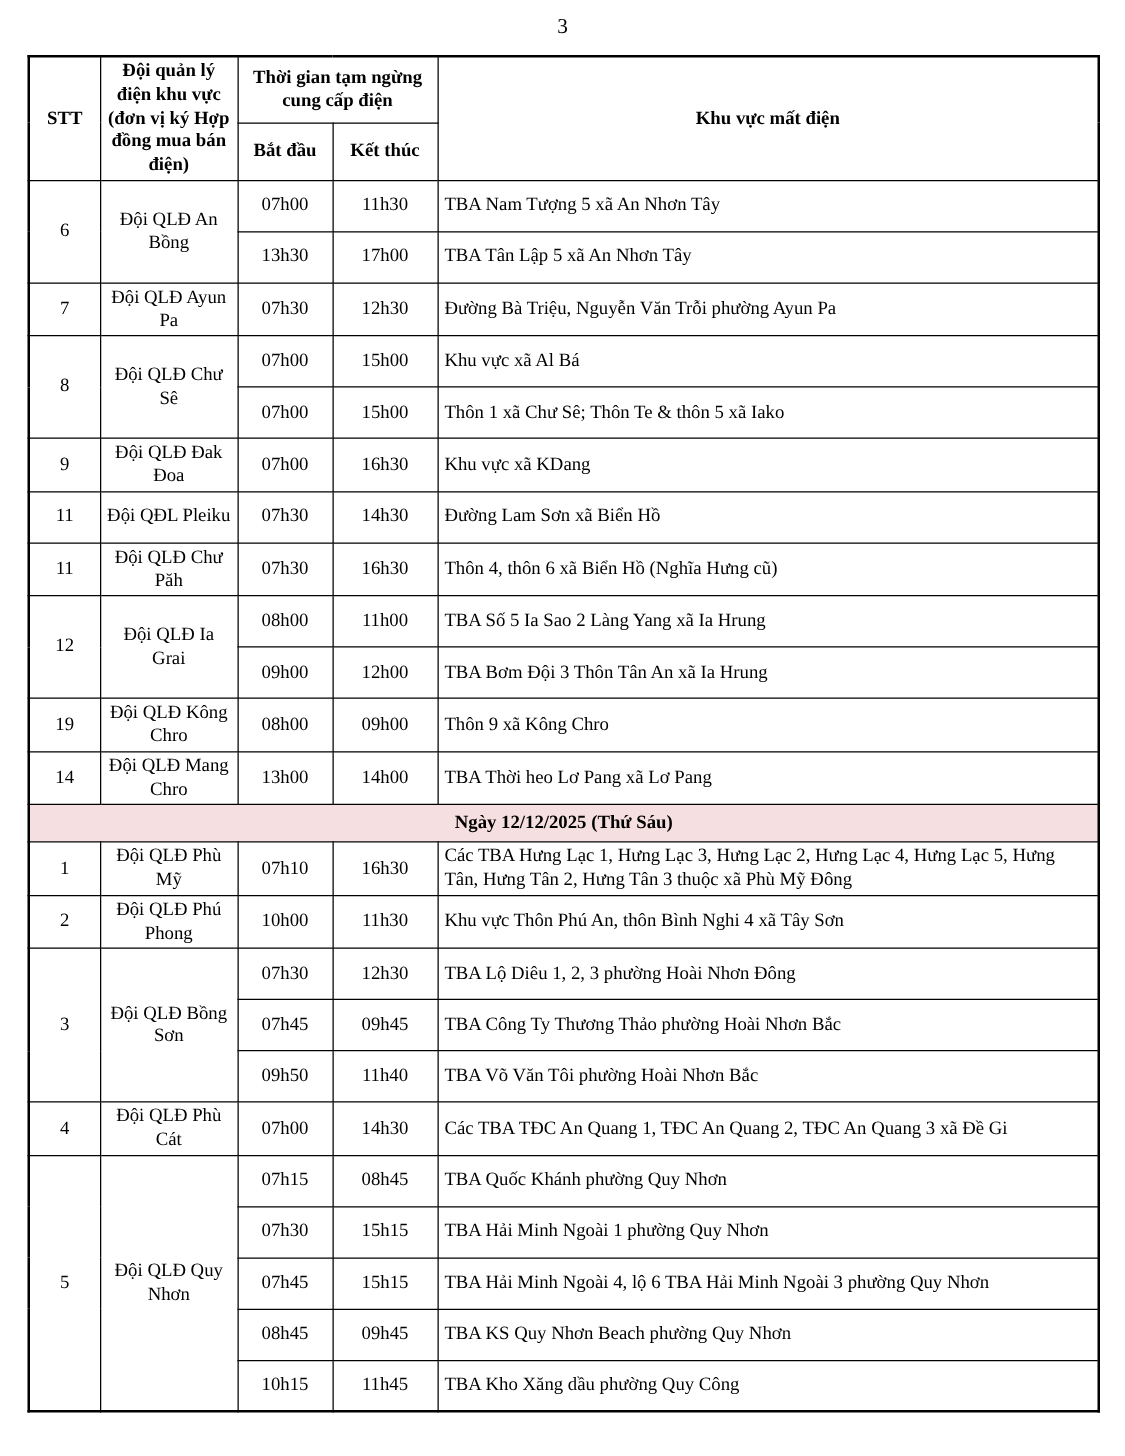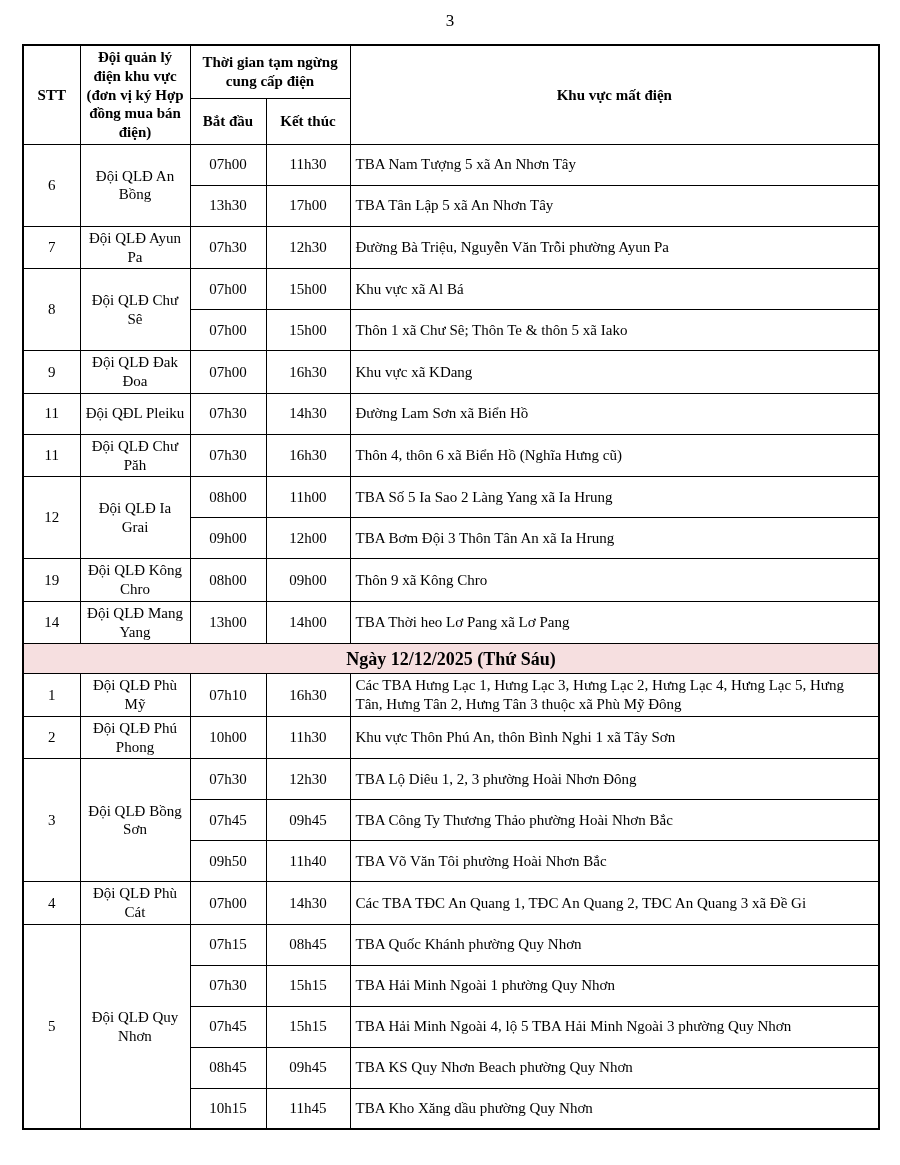--- a/index.html
+++ b/index.html
@@ -54,21 +54,21 @@
   tr.hdr-top { height: 52px; }
   tr.hdr-bot { height: 45px; }
   tbody tr.data-row { height: 41px; }
   td.center { text-align: center; }
   td.area { text-align: left; padding-left: 6px; padding-right: 8px; }
   tr.date-row { height: 30px; }
   tr.date-row td {
     background: var(--section-bg, #F6DFE0);
     font-weight: bold;
     text-align: center;
-    font-size: 18px;
+    font-size: 15px;
   }
 </style>
 </head>
 <body>
 
 <div class="page">
   <div class="page-number">3</div>
 
   <table class="outage">
     <colgroup>
@@ -157,41 +157,41 @@
         </tr>
         <tr class="data-row">
           <td class="center" rowspan="1">19</td>
           <td class="center" rowspan="1">Đội QLĐ Kông Chro</td>
           <td class="center">08h00</td>
           <td class="center">09h00</td>
           <td class="area">Thôn 9 xã Kông Chro</td>
         </tr>
         <tr class="data-row">
           <td class="center" rowspan="1">14</td>
-          <td class="center" rowspan="1">Đội QLĐ Mang Yang</td>
+          <td class="center" rowspan="1">Đội QLĐ Mang Chro</td>
           <td class="center">13h00</td>
           <td class="center">14h00</td>
           <td class="area">TBA Thời heo Lơ Pang xã Lơ Pang</td>
         </tr>
         <tr class="date-row">
           <td colspan="5">Ngày 12/12/2025 (Thứ Sáu)</td>
         </tr>
         <tr class="data-row">
           <td class="center" rowspan="1">1</td>
           <td class="center" rowspan="1">Đội QLĐ Phù Mỹ</td>
           <td class="center">07h10</td>
           <td class="center">16h30</td>
           <td class="area">Các TBA Hưng Lạc 1, Hưng Lạc 3, Hưng Lạc 2, Hưng Lạc 4, Hưng Lạc 5, Hưng Tân, Hưng Tân 2, Hưng Tân 3 thuộc xã Phù Mỹ Đông</td>
         </tr>
         <tr class="data-row">
           <td class="center" rowspan="1">2</td>
           <td class="center" rowspan="1">Đội QLĐ Phú Phong</td>
           <td class="center">10h00</td>
           <td class="center">11h30</td>
-          <td class="area">Khu vực Thôn Phú An, thôn Bình Nghi 1 xã Tây Sơn</td>
+          <td class="area">Khu vực Thôn Phú An, thôn Bình Nghi 4 xã Tây Sơn</td>
         </tr>
         <tr class="data-row">
           <td class="center" rowspan="3">3</td>
           <td class="center" rowspan="3">Đội QLĐ Bồng Sơn</td>
           <td class="center">07h30</td>
           <td class="center">12h30</td>
           <td class="area">TBA Lộ Diêu 1, 2, 3 phường Hoài Nhơn Đông</td>
         </tr>
         <tr class="data-row">
           <td class="center">07h45</td>
@@ -218,27 +218,27 @@
           <td class="area">TBA Quốc Khánh phường Quy Nhơn</td>
         </tr>
         <tr class="data-row">
           <td class="center">07h30</td>
           <td class="center">15h15</td>
           <td class="area">TBA Hải Minh Ngoài 1 phường Quy Nhơn</td>
         </tr>
         <tr class="data-row">
           <td class="center">07h45</td>
           <td class="center">15h15</td>
-          <td class="area">TBA Hải Minh Ngoài 4, lộ 5 TBA Hải Minh Ngoài 3 phường Quy Nhơn</td>
+          <td class="area">TBA Hải Minh Ngoài 4, lộ 6 TBA Hải Minh Ngoài 3 phường Quy Nhơn</td>
         </tr>
         <tr class="data-row">
           <td class="center">08h45</td>
           <td class="center">09h45</td>
           <td class="area">TBA KS Quy Nhơn Beach phường Quy Nhơn</td>
         </tr>
         <tr class="data-row">
           <td class="center">10h15</td>
           <td class="center">11h45</td>
-          <td class="area">TBA Kho Xăng dầu phường Quy Nhơn</td>
+          <td class="area">TBA Kho Xăng dầu phường Quy Công</td>
         </tr>
       </tbody>
   </table>
 </div>
 
 </body></html>

